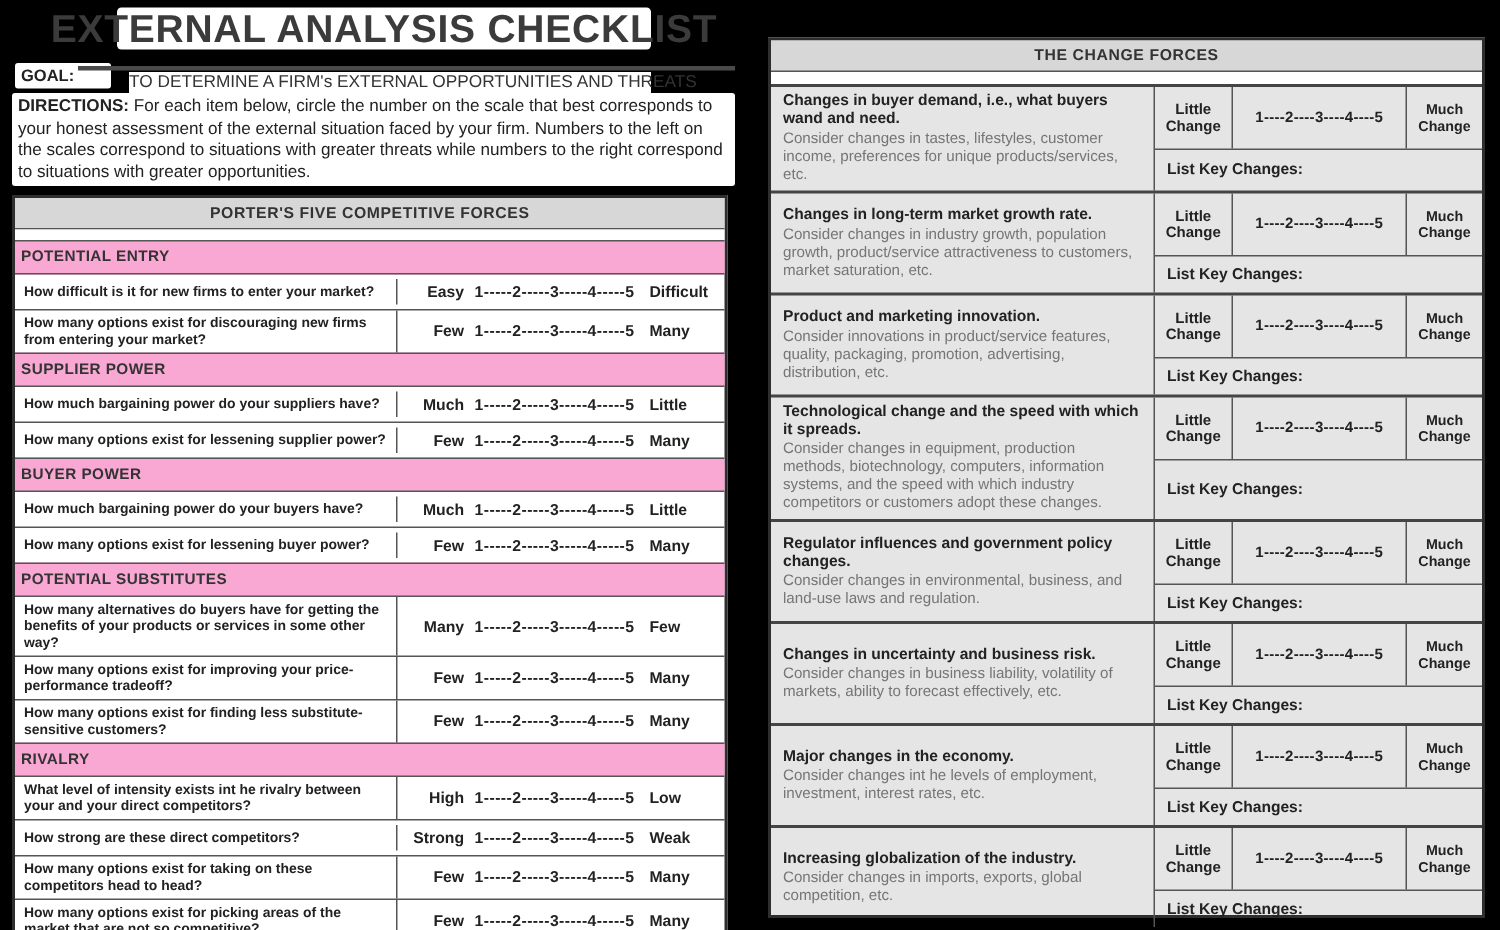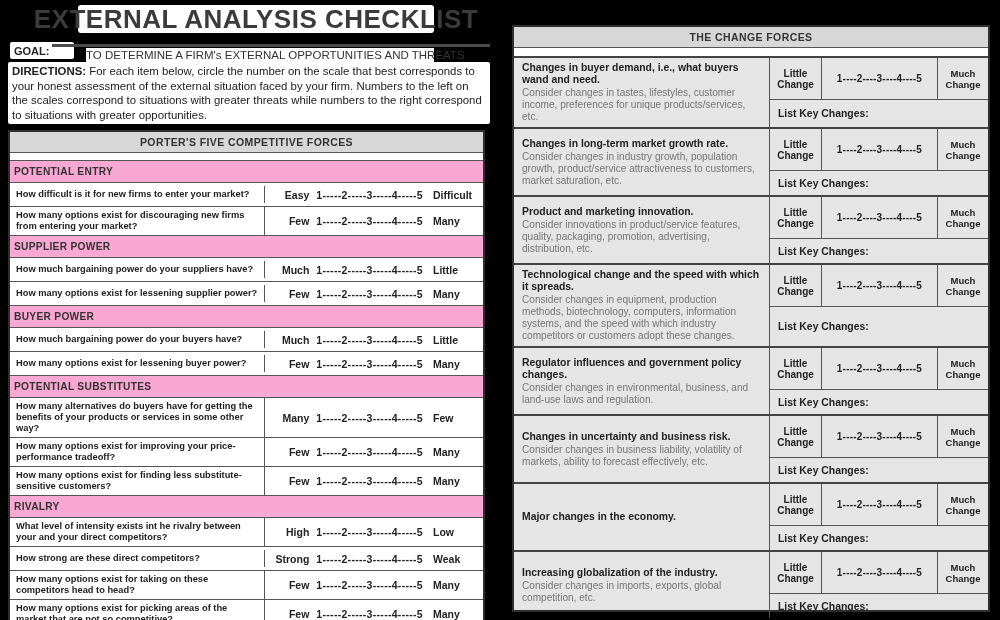--- a/index.html
+++ b/index.html
@@ -274,20 +274,21 @@
               <div class="little">Little Change</div>
               <div class="mid">1----2----3----4----5</div>
               <div class="much">Much Change</div>
             </div>
             <div class="lrow">List Key Changes:</div>
           </div>
         </div>
         <div class="block">
           <div class="desc">
             <div class="force-title">Major changes in the economy.</div>
+            <div class="force-desc">Consider changes int he levels of employment, investment, interest rates, etc.</div>
           </div>
           <div class="rcol">
             <div class="srow">
               <div class="little">Little Change</div>
               <div class="mid">1----2----3----4----5</div>
               <div class="much">Much Change</div>
             </div>
             <div class="lrow">List Key Changes:</div>
           </div>
         </div>

